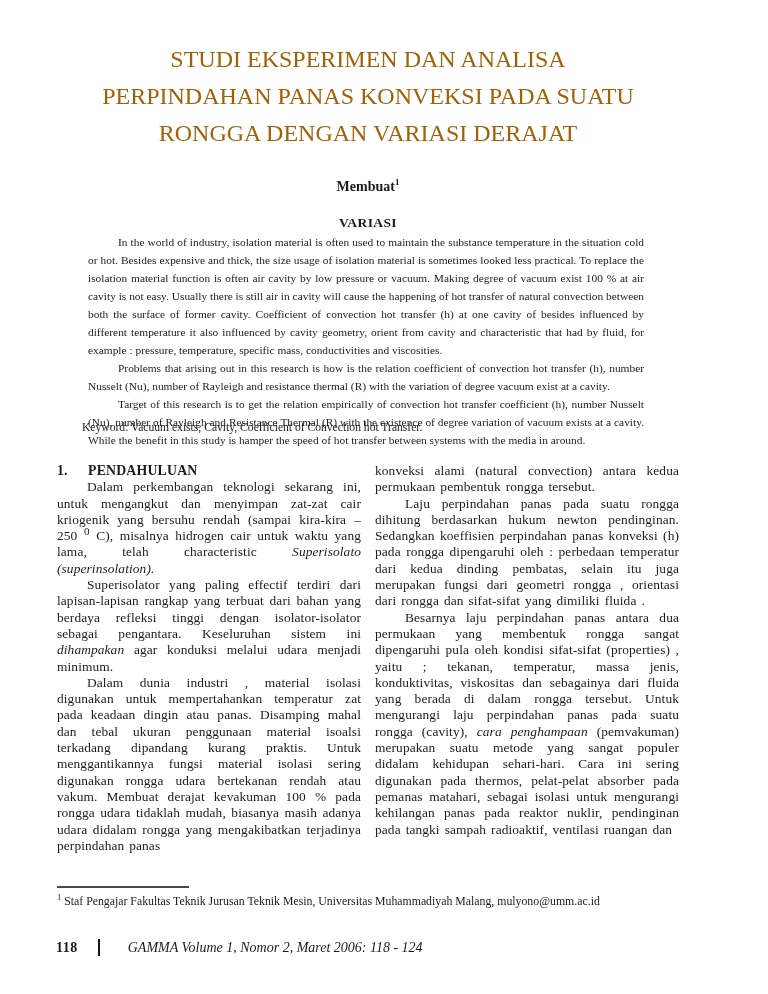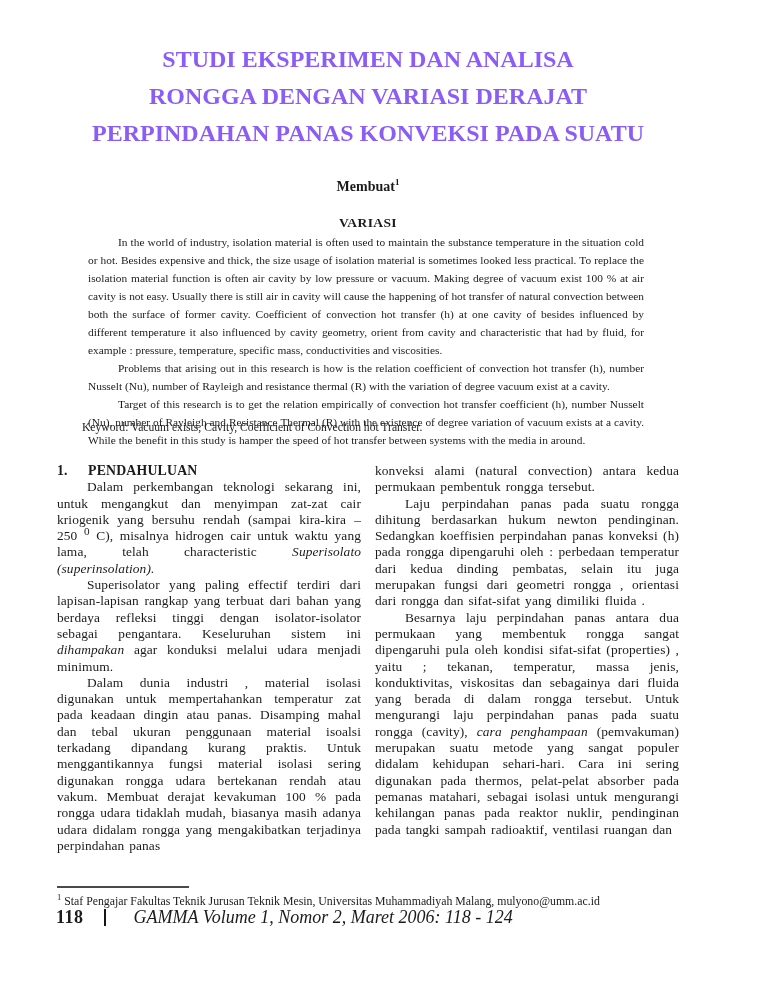--- a/index.html
+++ b/index.html
@@ -8,22 +8,22 @@
     position: relative;
     width: 768px;
     height: 994px;
     background: #ffffff;
     color: #1b1b1b;
     font-family: "Liberation Serif", "DejaVu Serif", serif;
     overflow: hidden;
   }
   .title-block {
     position: absolute; left: 57px; top: 41px; width: 622px;
-    text-align: center; font-weight: bold; font-size: 24px; line-height: 37px;
-    color: #8b5cf6;
+    text-align: center; font-weight: normal; font-size: 24px; line-height: 37px;
+    color: #a16207;
   }
   .author-line {
     position: absolute; left: 57px; top: 179px; width: 622px;
     text-align: center; font-weight: bold; font-size: 14px;
   }
   .author-line sup { font-size: 9px; }
   .abstract-heading {
     position: absolute; left: 57px; top: 215px; width: 622px;
     text-align: center; font-weight: bold; font-size: 13.5px; letter-spacing: 0.4px;
   }
@@ -56,36 +56,36 @@
   .footnote-rule {
     position: absolute; left: 57px; top: 886px; width: 132px;
     border-top: 2px solid #4a4a4a; height: 0;
   }
   .footnote {
     position: absolute; left: 57px; top: 894px; width: 644px;
     font-size: 11.8px;
   }
   .footnote sup { font-size: 8.5px; }
   .footer {
-    position: absolute; left: 56px; top: 907px;
-    display: flex; align-items: center; font-size: 18px; gap: 18px;
+    position: absolute; left: 56px; top: 939px;
+    display: flex; align-items: center; font-size: 14px; gap: 18px;
   }
   .footer .pagenum { font-weight: bold; letter-spacing: 0.5px; }
   .footer .bar { width: 2px; height: 17px; background: #151515; margin-left: 2px; margin-right: 10px; }
   .footer .cite { font-style: italic; }
 </style>
 </head>
 <body>
 
 <div class="page">
 
   <div class="title-block">
     <div>STUDI EKSPERIMEN DAN ANALISA</div>
+    <div>PERPINDAHAN PANAS KONVEKSI PADA SUATU</div>
     <div>RONGGA DENGAN VARIASI DERAJAT</div>
-    <div>PERPINDAHAN PANAS KONVEKSI PADA SUATU</div>
   </div>
 
   <div class="author-line"><span>Membuat</span><sup>1</sup></div>
 
   <div class="abstract-heading">VARIASI</div>
 
   <div class="abstract">
     <p>In the world of industry, isolation material is often used to maintain the substance temperature in the situation cold or hot. Besides expensive and thick, the size usage of isolation material is sometimes looked less practical. To replace the isolation material function is often air cavity by low pressure or vacuum. Making degree of vacuum exist 100 % at air cavity is not easy. Usually there is still air in cavity will cause the happening of hot transfer of natural convection between both the surface of former cavity. Coefficient of convection hot transfer (h) at one cavity of besides influenced by different temperature it also influenced by cavity geometry, orient from cavity and characteristic that had by fluid, for example : pressure, temperature, specific mass, conductivities and viscosities.</p>
     <p>Problems that arising out in this research is how is the relation coefficient of convection hot transfer (h), number Nusselt (Nu), number of Rayleigh and resistance thermal (R) with the variation of degree vacuum exist at a cavity.</p>
     <p>Target of this research is to get the relation empirically of convection hot transfer coefficient (h), number Nusselt (Nu), number of Rayleigh and Resistance Thermal (R) with the existence of degree variation of vacuum exists at a cavity. While the benefit in this study is hamper the speed of hot transfer between systems with the media in around.</p>

